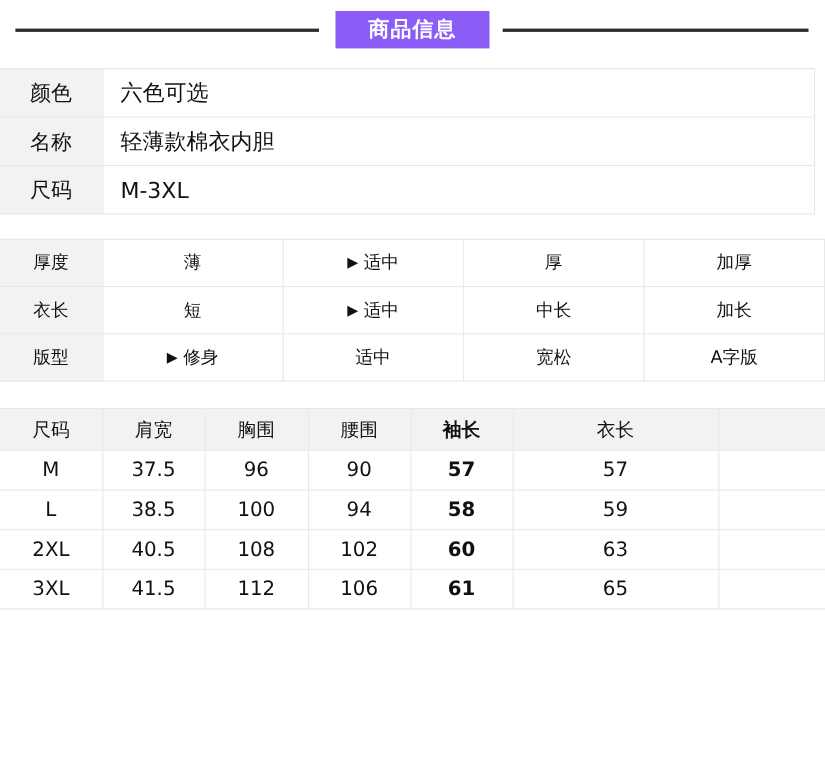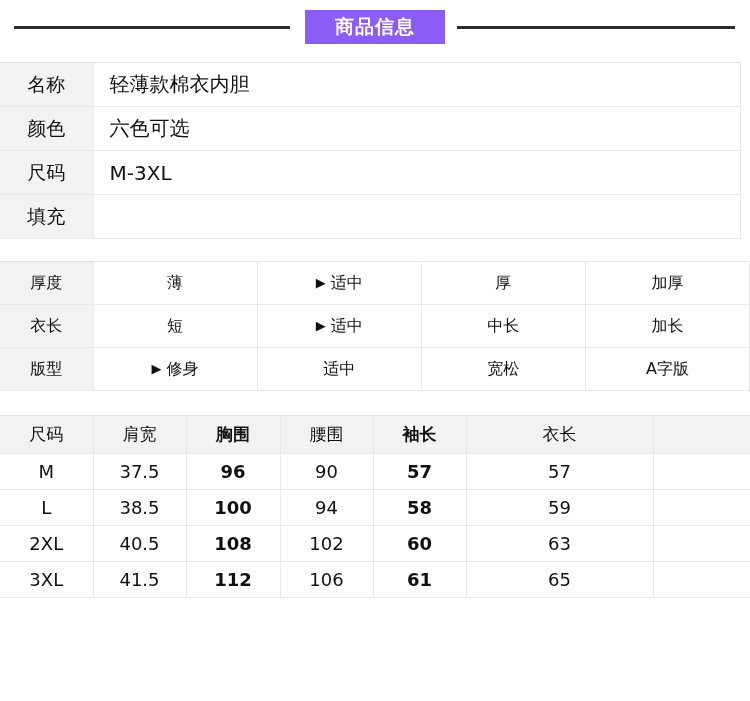--- a/index.html
+++ b/index.html
@@ -125,52 +125,48 @@
   }
   .size-table td {
     height: 36px;
     background: #ffffff;
     font-size: 18px;
     text-align: center;
     color: #111;
   }
   .size-table .col-size  { width: 93px; }
   .size-table .col-a     { width: 93px; }
-  .size-table .col-b     { width: 94px; font-weight: bold; }
+  .size-table .col-b     { width: 94px; }
   .size-table .col-c     { width: 93px; }
   .size-table .col-d     { width: 93px; font-weight: bold; }
   .size-table .col-e     { width: 187px; }
   .size-table .col-pad   { width: 97px; border-right: none; }
 </style>
 </head>
 <body>
 
 <div class="banner">
   <div class="banner-rule left"></div>
   <div class="banner-box">商品信息</div>
   <div class="banner-rule right"></div>
 </div>
 
 <table class="tbl spec-table">
   <tbody>
       <tr>
+        <td class="spec-key">颜色</td>
+        <td class="spec-val">六色可选</td>
+      </tr>
+      <tr>
         <td class="spec-key">名称</td>
         <td class="spec-val">轻薄款棉衣内胆</td>
       </tr>
       <tr>
-        <td class="spec-key">颜色</td>
-        <td class="spec-val">六色可选</td>
-      </tr>
-      <tr>
         <td class="spec-key">尺码</td>
         <td class="spec-val">M-3XL</td>
-      </tr>
-      <tr>
-        <td class="spec-key">填充</td>
-        <td class="spec-val"></td>
       </tr>
     </tbody>
 </table>
 
 <table class="tbl attr-table">
   <tbody>
       <tr>
         <td class="attr-key">厚度</td>
         <td class="attr-opt"><span>薄</span></td>
         <td class="attr-opt"><span class="marker">▶</span><span>适中</span></td>

